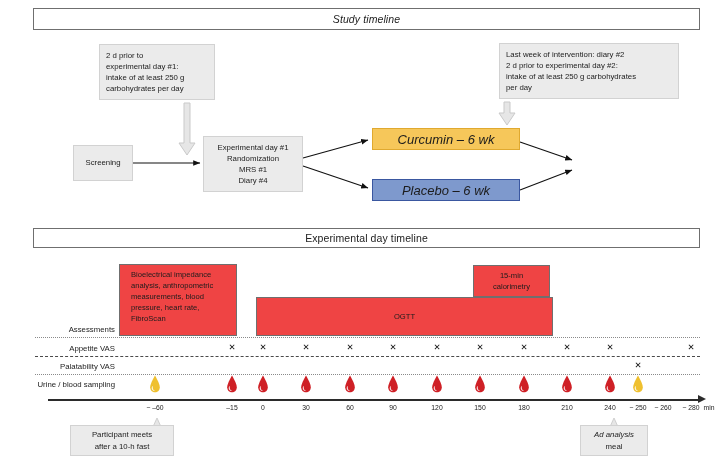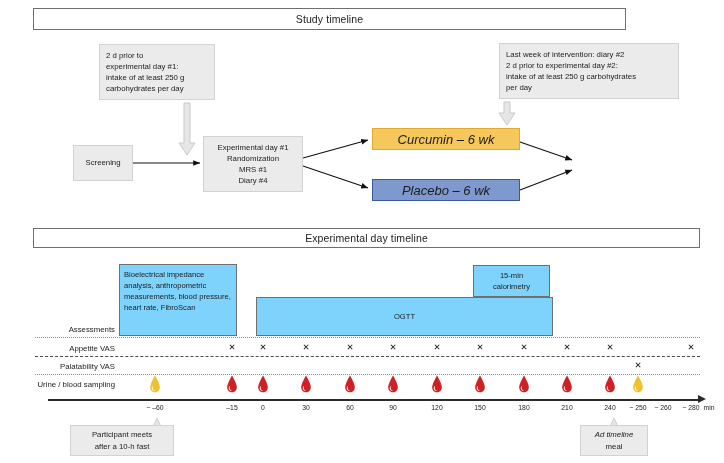--- a/index.html
+++ b/index.html
@@ -44,27 +44,27 @@
     display:flex;align-items:center;justify-content:center;
     font-size:13px;color:#1c1c1c;
     box-sizing:border-box;
     font-style:italic;
   }
   .arm-curcumin{background:#f6c75a;border:1px solid #e0a92f;}
   .arm-placebo{background:#7e99cd;border:1px solid #3a57a0;}
 
   
   .white-box{
-    background:#7dd3fc;
+    background:#ef4444;
     border:1px solid #6f6f6f;
     font-size:7.6px;
     line-height:1.45;
     color:#1c1c1c;
     box-sizing:border-box;
-    padding:4px 4px;
+    padding:4px 11px;
   }
   .white-box.center{display:flex;align-items:center;justify-content:center;text-align:center;}
   .white-box.mc{display:flex;flex-direction:column;align-items:center;justify-content:center;text-align:center;}
 
   
   .row-label{
     font-size:7.8px;color:#1c1c1c;
     text-align:right;white-space:nowrap;
   }
 
@@ -105,21 +105,21 @@
 
   
   .flow-svg{position:absolute;left:0;top:0;pointer-events:none;}
   .ital{font-style:italic;}
 </style>
 </head>
 <body>
 
 <div class="canvas">
 
-  <div class="abs section-header" style="left:33px;top:8px;width:593px;height:22px;">
+  <div class="abs section-header" style="left:33px;top:8px;width:667px;height:22px;font-style:italic;">
     <span>Study timeline</span>
   </div>
 
   <svg class="flow-svg" width="724" height="463">
     <defs>
       <marker id="arrowBlack" markerWidth="7" markerHeight="7" refX="6.2" refY="2.6" orient="auto">
         <path d="M0,0 L6.4,2.6 L0,5.2 z" fill="#111"></path>
       </marker>
     </defs>
 
@@ -303,17 +303,17 @@
       <path d="M609,429 L614,418 L619,429 L615.5,429 L615.5,440 L612.5,440 L612.5,429 Z" fill="#e6e6e6" stroke="#cfcfcf" stroke-width="1"></path>
     </g>
   </svg>
 
   <div class="abs grey-box multiline-center" style="left:70px;top:425px;width:104px;height:31px;">
     <span class="ln">Participant meets</span>
     <span class="ln">after a 10-h fast</span>
   </div>
 
   <div class="abs grey-box multiline-center" style="left:580px;top:425px;width:68px;height:31px;">
-    <span class="ln ital">Ad timeline</span>
+    <span class="ln ital">Ad analysis</span>
     <span class="ln">meal</span>
   </div>
 
 </div>
 
 </body></html>

